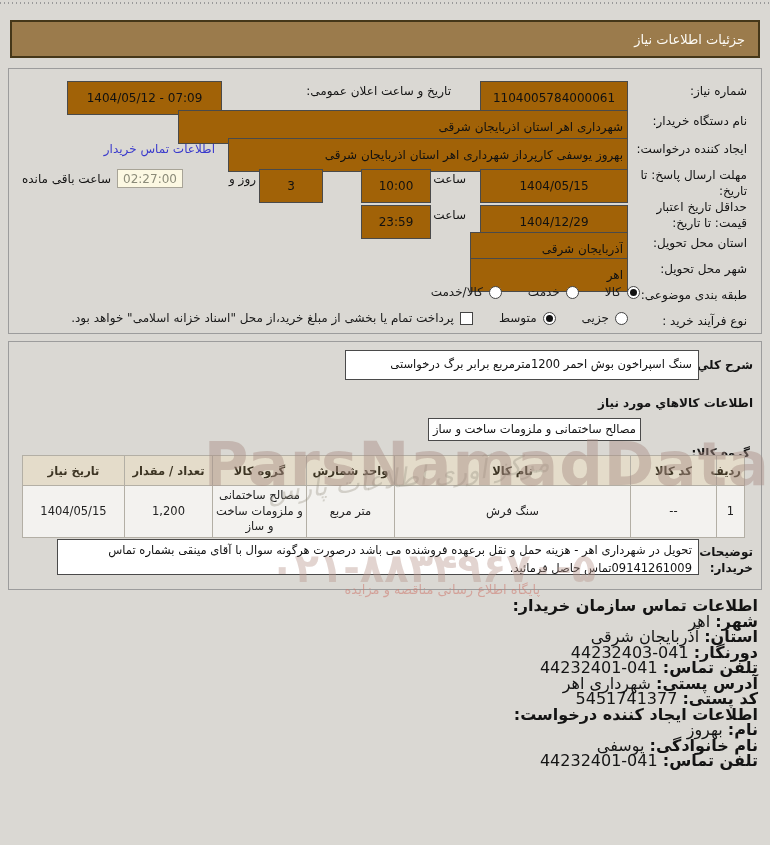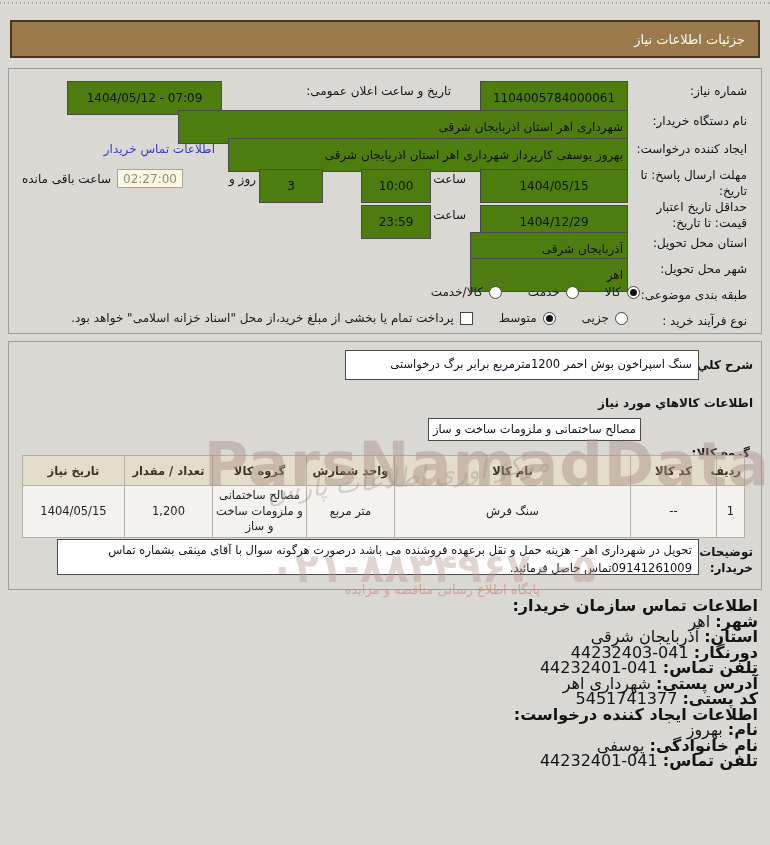--- a/index.html
+++ b/index.html
@@ -17,21 +17,21 @@
     background:repeating-linear-gradient(90deg,#9a9a9a 0 1px,transparent 1px 4px);}
   .title-bar{position:absolute;top:20px;right:10px;left:10px;height:38px;
     background:#9b7b4c;border:2px solid #453719;color:#fdfbf5;
     display:flex;align-items:center;padding-right:13px;font-size:13px;}
   .panel{position:absolute;right:8px;left:8px;border:1px solid #9c9c9c;background:transparent;}
   #panel1{top:68px;height:266px;}
   #panel2{top:341px;height:249px;}
   .lbl{position:absolute;font-size:12px;color:#141414;white-space:nowrap;}
   .lbl-wrap{white-space:normal;line-height:1.35;}
   .blbl{font-weight:bold;}
-  .inp{position:absolute;background:#4d7c0f;border:1px solid #4a4a4a;height:19px;
+  .inp{position:absolute;background:#a16207;border:1px solid #4a4a4a;height:19px;
     font-size:12px;font-family:inherit;color:#111;padding:16px 4px;}
   .inp.center{text-align:center;}
   .inp.rt{text-align:right;}
   .box{position:absolute;background:#fff;border:1px solid #4a4a4a;font-size:11.5px;
     color:#111;padding:2px 6px;text-align:right;line-height:1.55;overflow:hidden;}
   .link{position:absolute;color:#3a3acc;font-size:12px;cursor:pointer;white-space:nowrap;}
   .cd{position:absolute;background:#fcf8e2;border:1px solid #a8a497;height:19px;width:66px;
     color:#8b8b79;font-size:12px;display:flex;align-items:center;justify-content:center;}
   .optrow{position:absolute;display:flex;align-items:center;gap:6px;direction:rtl;}
   .radio{width:13px;height:13px;border:1px solid #444;border-radius:50%;background:#fff;

